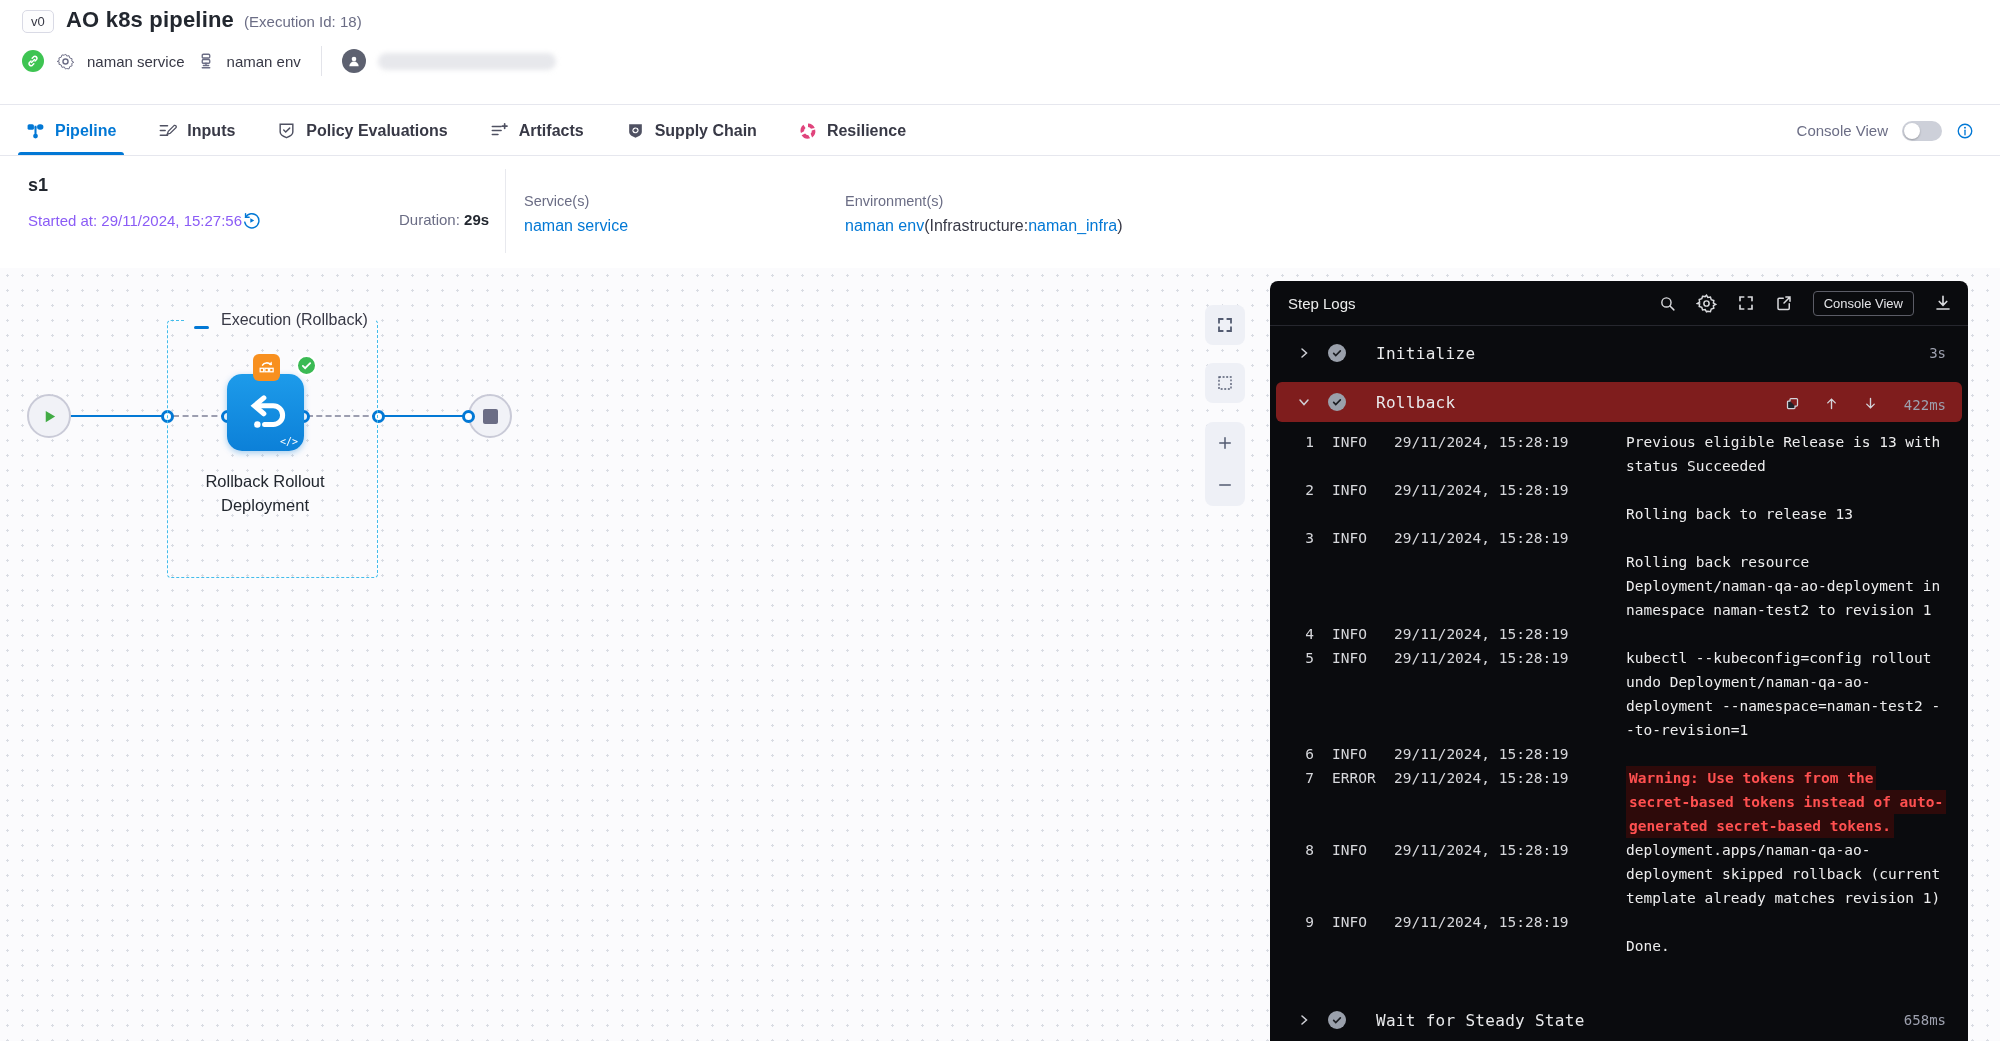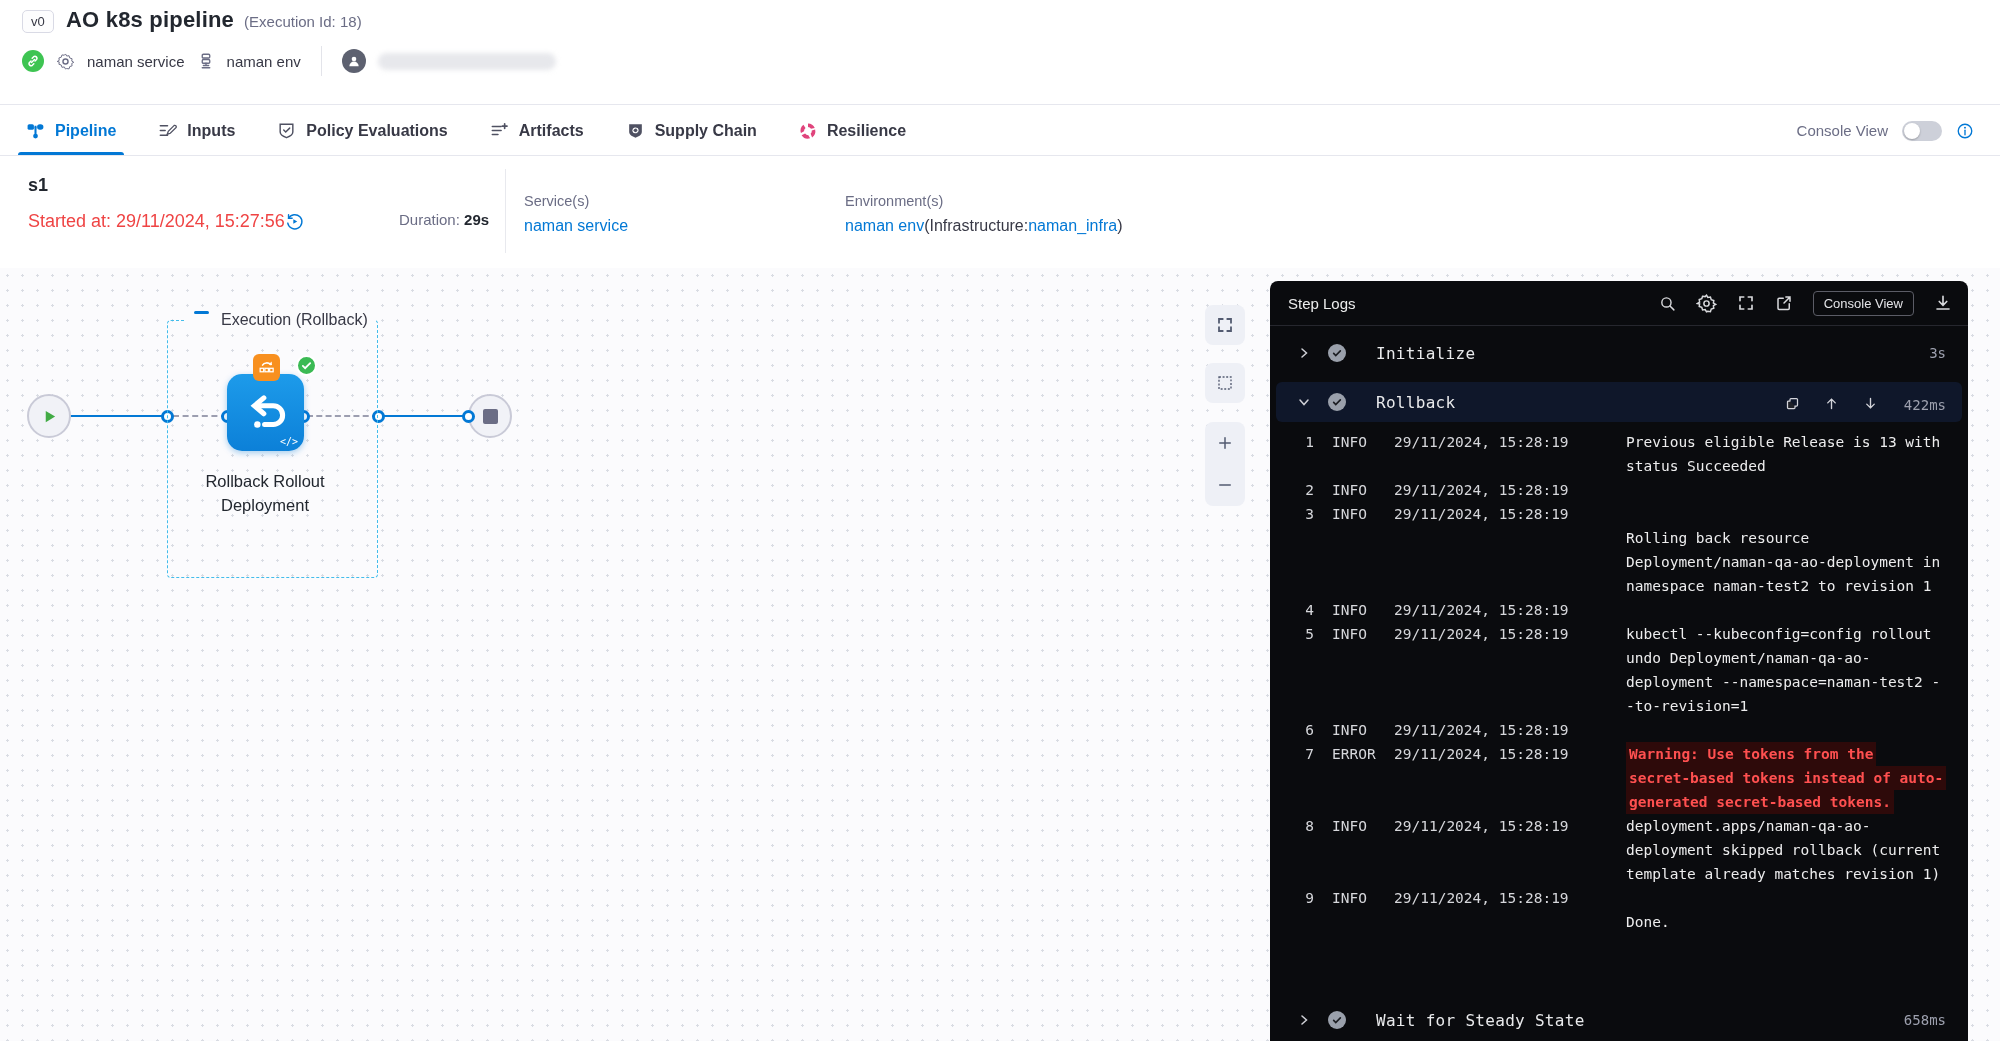--- a/index.html
+++ b/index.html
@@ -30,39 +30,39 @@
   .tab.active .ticon { color:#0278d5; }
   .tab.active::after { content:""; position:absolute; left:-8px; right:-8px; bottom:0; height:3px; background:#0278d5; border-radius:3px 3px 0 0; }
   .tabbar-right { margin-left:auto; display:flex; align-items:center; gap:14px; }
   .console-lbl { font-size:15px; color:#6b6d85; }
   .toggle { width:40px; height:20px; border-radius:10px; background:#cdd0d9; position:relative; cursor:pointer; }
   .toggle .knob { position:absolute; left:2px; top:2px; width:16px; height:16px; border-radius:50%; background:#fff; box-shadow:0 1px 2px rgba(0,0,0,.25); }
 
   
   .stageinfo { position:absolute; left:0; top:157px; width:2000px; height:111px; background:#fff; }
   .stage-name { position:absolute; left:28px; top:18px; font-size:18px; font-weight:bold; color:#22272f; }
-  .started { position:absolute; left:28px; top:54px; font-size:18px; color:#ef4444; display:flex; align-items:center; }
+  .started { position:absolute; left:28px; top:54px; font-size:15px; color:#8b5cf6; display:flex; align-items:center; }
   .duration { position:absolute; left:378px; top:54px; font-size:15px; color:#6b6d85;margin-left:21px; }
   .duration b { color:#22272f; }
   .stage-vdiv { position:absolute; left:505px; top:12px; width:1px; height:84px; background:#e8e9ee; }
   .svc-block { position:absolute; left:524px; top:36px; }
   .env-block { position:absolute; left:845px; top:36px; }
   .blk-label { font-size:14.5px; color:#6b6d85; margin-bottom:8px; }
   .blk-link { font-size:16px; color:#0278d5; cursor:pointer; }
   .env-dark { color:#383946; }
 
   
   .canvas { position:absolute; left:0; top:268px; width:2000px; height:773px; background:#fbfbfd;
     background-image:radial-gradient(circle, #d9dce3 1.3px, transparent 1.4px); background-size:15px 15px; overflow:hidden; }
   .edge { position:absolute; height:0; border-top:2px solid #0278d5; }
   .edge.dashed { border-top:2px dashed #9c9eb0; }
   .ring { position:absolute; width:13px; height:13px; border-radius:50%; background:#fff; border:3px solid #0278d5; }
   .terminal { position:absolute; width:44px; height:44px; border-radius:50%; background:#f1f2f7; border:2px solid #c9cad7; display:flex; align-items:center; justify-content:center; }
   .group-box { position:absolute; left:167px; top:52px; width:211px; height:258px; border:1.6px dashed #43bdeb; border-radius:4px; }
-  .group-head { position:absolute; left:18px; top:-10px; background:#fbfbfd; padding:0 8px; display:flex; align-items:flex-start; gap:12px; }
+  .group-head { position:absolute; left:18px; top:-10px; background:#fbfbfd; padding:0 8px; display:flex; align-items:flex-end; gap:12px; }
   .minus-bar { width:15px; height:3px; border-radius:2px; background:#0278d5; cursor:pointer; }
   .group-lbl { font-size:16px; color:#383946; }
   .stepnode { position:absolute; left:227px; top:106px; width:77px; height:77px; border-radius:15px; background:linear-gradient(180deg,#1d9bea,#0c80d8); box-shadow:0 2px 6px rgba(2,120,213,.35); display:flex; align-items:center; justify-content:center; }
   .code-glyph { position:absolute; right:6px; bottom:4px; font-size:10px; color:#fff; font-family:"DejaVu Sans Mono", monospace; }
   .badge-orange { position:absolute; left:253px; top:86px; width:27px; height:27px; border-radius:6px; background:#f8901f; display:flex; align-items:center; justify-content:center; }
   .badge-check { position:absolute; left:296px; top:87px; width:21px; height:21px; border-radius:50%; background:#3bba54; border:2px solid #fff; display:flex; align-items:center; justify-content:center; color:#fff; }
   .node-label { position:absolute; left:165px; top:201px; width:200px; text-align:center; font-size:16.5px; color:#22272f; line-height:24px; }
 
   .cv-btn { position:absolute; width:40px; height:40px; border-radius:8px; background:#eef0f6; display:flex; align-items:center; justify-content:center; color:#535b71; cursor:pointer; }
   .zoom-group { position:absolute; width:40px; height:84px; border-radius:8px; background:#eef0f6; display:flex; flex-direction:column; color:#535b71; }
@@ -73,21 +73,21 @@
   .lp-header { position:absolute; left:0; top:0; width:100%; height:45px; display:flex; align-items:center; padding:0 16px 0 18px; border-bottom:1px solid #26272e; }
   .lp-title { font-size:15px; color:#eceded; }
   .lp-icons { margin-left:auto; display:flex; align-items:center; gap:20px; color:#d9dadd; }
   .lp-icons .ic { display:flex; align-items:center; cursor:pointer; }
   .cv-outline-btn { border:1px solid #5b5c66; border-radius:4px; padding:4px 10px; font-size:13px; color:#e4e4e8; cursor:pointer; }
   .section-row { position:absolute; left:6px; right:6px; height:40px; display:flex; align-items:center; padding:0 16px 0 22px; border-radius:6px; font-family:"DejaVu Sans Mono", monospace; }
   .section-row .chev { width:14px; color:#cfd0d6; display:flex; align-items:center; }
   .section-row .scheck { margin-left:16px; display:flex; align-items:center; }
   .section-row .sname { margin-left:30px; font-size:16px; color:#e9eaec; letter-spacing:.3px; }
   .section-row .sdur { margin-left:auto; font-size:14px; color:#9da0ae; }
-  .section-row.selected { background:#0f172a;text-align:center; }
+  .section-row.selected { background:#7f1d1d;text-align:center; }
   .row-icons { margin-left:auto; display:flex; align-items:center; gap:24px; color:#d3d4da;margin-top:6px; }
   .row-icons .sdur { margin-left:2px; }
   .log-rows { position:absolute; left:0; top:149px; width:100%; padding-left:28px; font-family:"DejaVu Sans Mono", monospace; font-size:14.5px; }
   .log-row { display:flex; height:24px; line-height:24px; white-space:pre; }
   .log-row .num { width:16px; text-align:right; margin-right:18px; color:#d6d7db; }
   .log-row .level { width:48px; margin-right:14px; color:#d6d7db; }
   .log-row .time { width:190px; margin-right:42px; color:#d6d7db; }
   .log-row .msg { color:#ededee; }
   .log-row .msg.err { color:#ff5050; font-weight:bold; background:#2e0a0a; padding:0 3px; }
   .check-circle { width:18px; height:18px; border-radius:50%; background:#9aa0ab; display:flex; align-items:center; justify-content:center; color:#1b1d22; }
@@ -405,20 +405,21 @@
             </svg>
         </span>
         <span class="sdur">422ms</span>
       </div>
     </div>
 
     <div class="log-rows">
         <div class="log-row"><span class="num">1</span><span class="level">INFO</span><span class="time">29/11/2024, 15:28:19</span><span class="msg">Previous eligible Release is 13 with</span></div>
         <div class="log-row"><span class="num"></span><span class="level"></span><span class="time"></span><span class="msg">status Succeeded</span></div>
         <div class="log-row"><span class="num">2</span><span class="level">INFO</span><span class="time">29/11/2024, 15:28:19</span><span class="msg" style="background: transparent;"></span></div>
+        <div class="log-row"><span class="num"></span><span class="level"></span><span class="time"></span><span class="msg">Rolling back to release 13</span></div>
         <div class="log-row"><span class="num">3</span><span class="level">INFO</span><span class="time">29/11/2024, 15:28:19</span><span class="msg" style="background: transparent;"></span></div>
         <div class="log-row"><span class="num"></span><span class="level"></span><span class="time"></span><span class="msg">Rolling back resource</span></div>
         <div class="log-row"><span class="num"></span><span class="level"></span><span class="time"></span><span class="msg">Deployment/naman-qa-ao-deployment in</span></div>
         <div class="log-row"><span class="num"></span><span class="level"></span><span class="time"></span><span class="msg">namespace naman-test2 to revision 1</span></div>
         <div class="log-row"><span class="num">4</span><span class="level">INFO</span><span class="time">29/11/2024, 15:28:19</span><span class="msg" style="background: transparent;"></span></div>
         <div class="log-row"><span class="num">5</span><span class="level">INFO</span><span class="time">29/11/2024, 15:28:19</span><span class="msg">kubectl --kubeconfig=config rollout</span></div>
         <div class="log-row"><span class="num"></span><span class="level"></span><span class="time"></span><span class="msg">undo Deployment/naman-qa-ao-</span></div>
         <div class="log-row"><span class="num"></span><span class="level"></span><span class="time"></span><span class="msg">deployment --namespace=naman-test2 -</span></div>
         <div class="log-row"><span class="num"></span><span class="level"></span><span class="time"></span><span class="msg">-to-revision=1</span></div>
         <div class="log-row"><span class="num">6</span><span class="level">INFO</span><span class="time">29/11/2024, 15:28:19</span><span class="msg" style="background: transparent;"></span></div>

